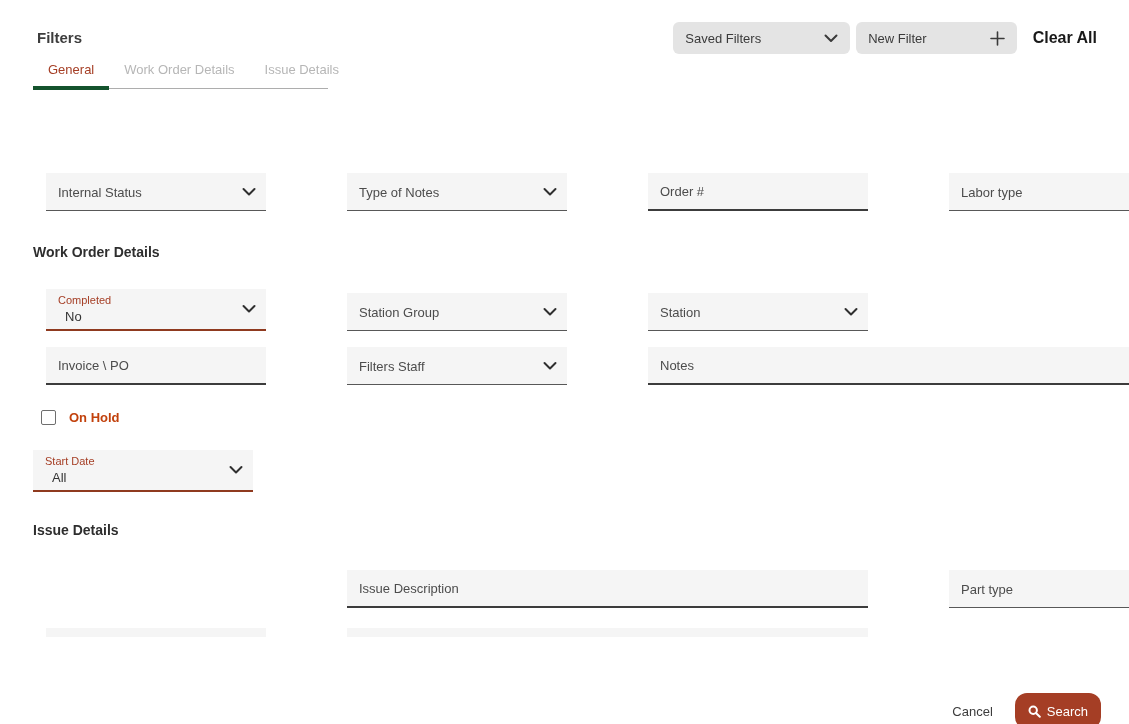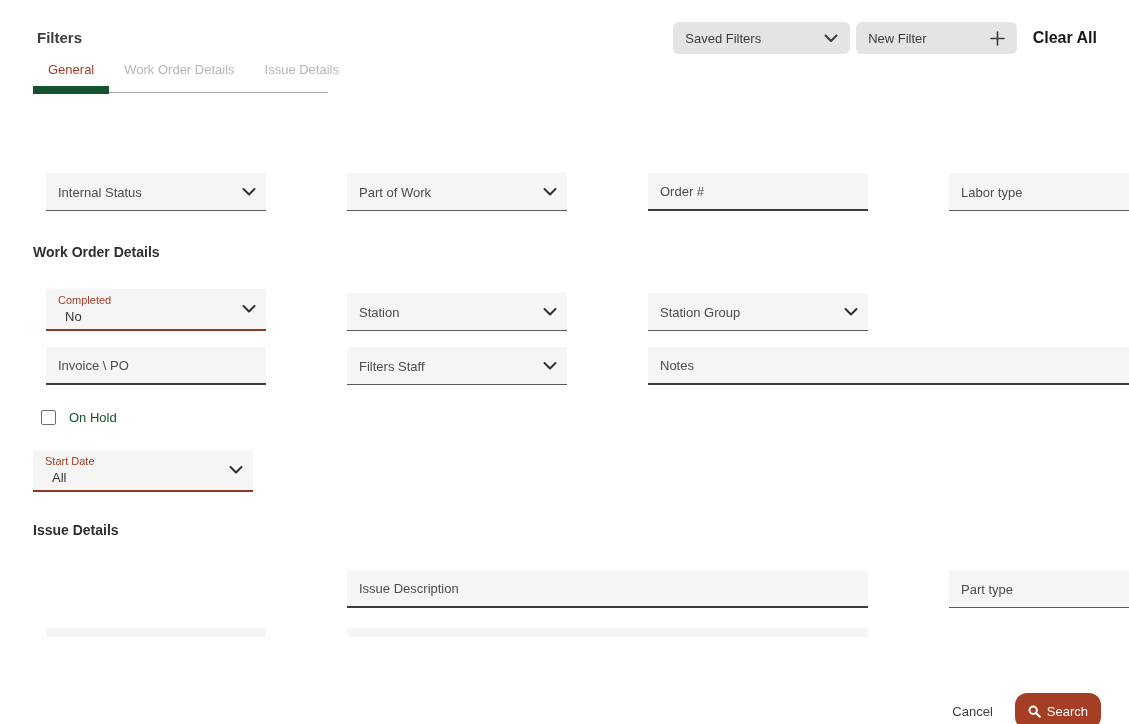--- a/index.html
+++ b/index.html
@@ -11,21 +11,21 @@
     color:#333;
   }
   .panel { position:absolute; inset:0; background:#fff; }
   .scroll-area { position:absolute; top:0; left:0; width:1129px; height:637px; overflow:hidden; }
 
   .page-title { position:absolute; top:29px; left:37px; font-size:15px; font-weight:700; color:#3d3d3d; }
 
   
   .tabs { position:absolute; top:62px; left:33px; width:295px; display:flex; border-bottom:1px solid #adadad; }
   .tab { padding:0 15px 9px 15px; font-size:13px; color:#b6b6b6; cursor:pointer; white-space:nowrap; }
-  .tab.active { color:#a53e25; border-bottom:8px solid #14532d; margin-bottom:-2px; font-weight:400; }
+  .tab.active { color:#a53e25; border-bottom:4px solid #14532d; margin-bottom:-2px; font-weight:400; }
 
   
   .actions { position:absolute; top:22px; right:32px; display:flex; align-items:center; }
   .btn-gray { height:32px; background:#e4e4e4; border-radius:6px; display:flex; align-items:center;
               padding:0 12px; font-size:13px; color:#3a3a3a; cursor:pointer;gap:47px; }
   .btn-gray + .btn-gray { margin-left:6px; }
   .btn-gray .ico { margin-left:16px; display:flex; align-items:center; }
   .clear-all { margin-left:16px; font-size:16px; font-weight:700; color:#191919; cursor:pointer; }
 
   
@@ -45,21 +45,21 @@
   .fvalue { position:absolute; left:19px; top:20px; font-size:13px; color:#333; }
 
   
   input.tfield { width:100%; height:38px; background:#f5f5f5; border:none; border-bottom:2px solid #3c3c3c;
                  padding:0 12px; font-size:13px; color:#333; font-family:inherit; outline:none; }
   input.tfield::placeholder { color:#4c4c4c; opacity:1; }
 
   
   .cb-row { position:absolute; left:41px; top:410px; display:flex; align-items:center; cursor:pointer; }
   .checkbox { width:15px; height:15px; border:1px solid #6e6e6e; border-radius:2px; background:#fff; }
-  .cb-label { margin-left:13px; font-size:13px; font-weight:400; color:#14532d; }
+  .cb-label { margin-left:13px; font-size:13px; font-weight:700; color:#c2410c; }
 
   .single-field { position:absolute; left:33px; width:220px; }
 
   
   .stub { height:38px; background:#f5f5f5; }
 
   
   .footer { position:absolute; top:693px; right:28px; display:flex; align-items:center; }
   .cancel { font-size:13px; color:#3c3c3c; cursor:pointer; margin-right:22px; }
   .search-btn { height:36px; background:#a53e25; border-radius:12px; display:flex; align-items:center;
@@ -104,21 +104,21 @@
     <div class="row" style="top:173px;">
       <div class="field">
         <span class="flabel">Internal Status</span>
         <span class="chevron">
           <svg width="14" height="9" viewBox="0 0 14 9">
               <path d="M1.5 1.5 L7 7 L12.5 1.5" fill="none" stroke="#2f2f2f" stroke-width="2" stroke-linecap="round" stroke-linejoin="round"></path>
             </svg>
         </span>
       </div>
       <div class="field">
-        <span class="flabel">Part of Work</span>
+        <span class="flabel">Type of Notes</span>
         <span class="chevron">
           <svg width="14" height="9" viewBox="0 0 14 9">
               <path d="M1.5 1.5 L7 7 L12.5 1.5" fill="none" stroke="#2f2f2f" stroke-width="2" stroke-linecap="round" stroke-linejoin="round"></path>
             </svg>
         </span>
       </div>
       <div>
         <input class="tfield" type="text" placeholder="Order #" style="">
       </div>
       <div class="field">
@@ -137,29 +137,29 @@
       <div class="field filtered">
         <span class="mini-label">Completed</span>
         <span class="fvalue">No</span>
         <span class="chevron">
           <svg width="14" height="9" viewBox="0 0 14 9">
               <path d="M1.5 1.5 L7 7 L12.5 1.5" fill="none" stroke="#2f2f2f" stroke-width="2" stroke-linecap="round" stroke-linejoin="round"></path>
             </svg>
         </span>
       </div>
       <div class="field">
+        <span class="flabel">Station Group</span>
+        <span class="chevron">
+          <svg width="14" height="9" viewBox="0 0 14 9">
+              <path d="M1.5 1.5 L7 7 L12.5 1.5" fill="none" stroke="#2f2f2f" stroke-width="2" stroke-linecap="round" stroke-linejoin="round"></path>
+            </svg>
+        </span>
+      </div>
+      <div class="field">
         <span class="flabel">Station</span>
-        <span class="chevron">
-          <svg width="14" height="9" viewBox="0 0 14 9">
-              <path d="M1.5 1.5 L7 7 L12.5 1.5" fill="none" stroke="#2f2f2f" stroke-width="2" stroke-linecap="round" stroke-linejoin="round"></path>
-            </svg>
-        </span>
-      </div>
-      <div class="field">
-        <span class="flabel">Station Group</span>
         <span class="chevron">
           <svg width="14" height="9" viewBox="0 0 14 9">
               <path d="M1.5 1.5 L7 7 L12.5 1.5" fill="none" stroke="#2f2f2f" stroke-width="2" stroke-linecap="round" stroke-linejoin="round"></path>
             </svg>
         </span>
       </div>
     </div>
 
     <div class="row" style="top:347px;">
       <div>

